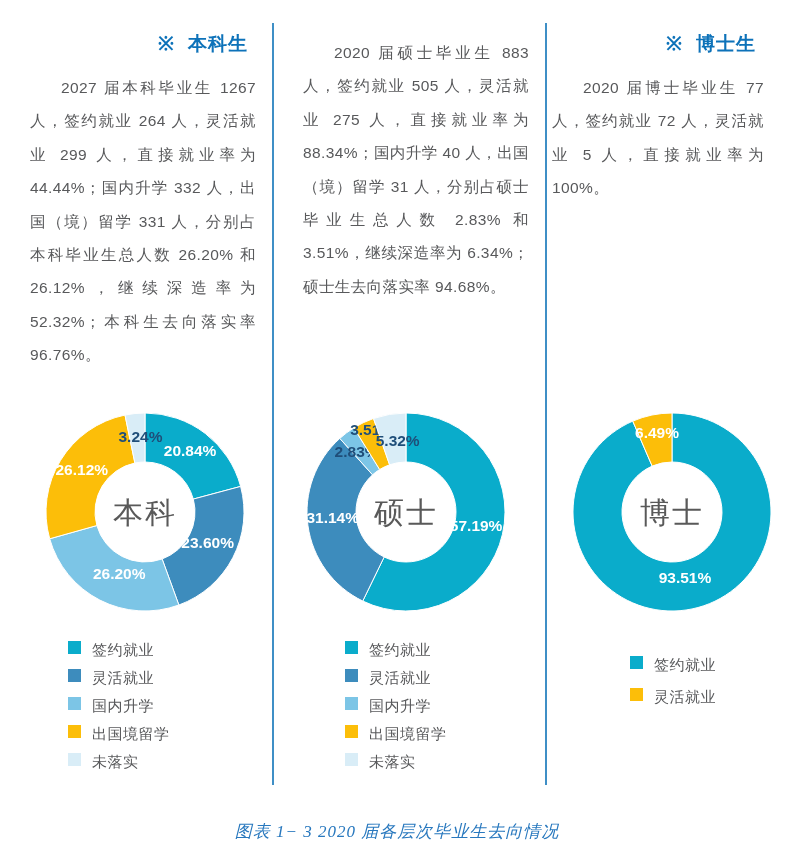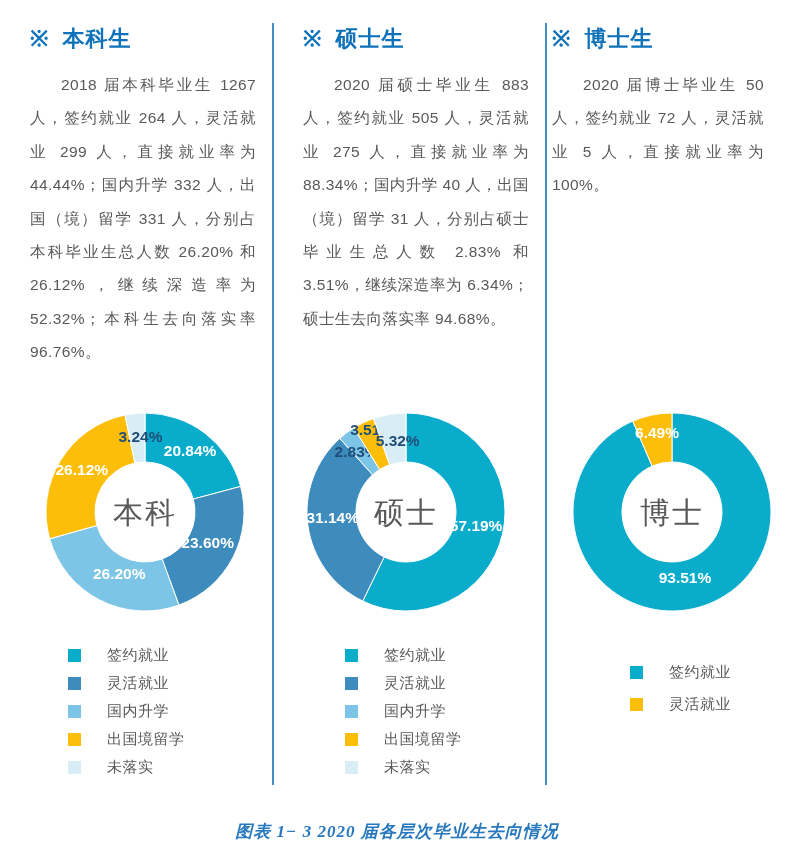--- a/index.html
+++ b/index.html
@@ -5,58 +5,57 @@
   html,body{margin:0;padding:0;background:#ffffff;}
   body{
     width:794px;height:852px;position:relative;overflow:hidden;
     font-family:"Liberation Sans",sans-serif;
   }
   .divider{position:absolute;top:23px;width:2px;height:762px;background:#3f8fc6;}
   .col{position:absolute;top:22px;}
   .col1{left:30px;width:226px;}
   .col2{left:303px;width:226px;}
   .col3{left:552px;width:212px;}
-  .hdr{margin:0;font-size:22px;font-weight:bold;color:#0d72b9;letter-spacing:1px;}
+  .hdr{margin:8px;font-size:19px;font-weight:bold;color:#0d72b9;letter-spacing:1px;text-align:right;}
   .hdr .marker{margin-right:13px;font-weight:bold;}
   .body-par{
     margin:14px 0 0 0;font-size:15.5px;line-height:33.4px;color:#58595b;
     text-align:justify;text-justify:inter-ideograph;text-indent:2em;letter-spacing:0.4px;
   }
   .chart{position:absolute;top:412px;width:200px;height:200px;}
   .legend{position:absolute;}
-  .legend-item{display:flex;align-items:center;height:28px;gap:15px;}
+  .legend-item{display:flex;height:28px;}
   .legend-wide .legend-item{height:32px;}
   .swatch{width:13px;height:13px;display:inline-block;margin-right:11px;flex:0 0 13px;}
   .legend-label{font-size:15px;color:#58595b;letter-spacing:0.5px;}
   .caption{
     position:absolute;left:0;right:0;top:820px;text-align:center;
     font-family:"Liberation Serif",serif;font-style:italic;
-    font-size:17px;color:#2878be;letter-spacing:1px;font-weight:bold;
+    font-size:17px;color:#2878be;letter-spacing:1px;
   }
   svg text{font-family:"Liberation Sans",sans-serif;}
 </style>
 </head>
 <body>
 
 <div class="divider" style="left:272px"></div>
 <div class="divider" style="left:545px"></div>
 
 <section class="col col1">
   <h2 class="hdr"><span class="marker">※</span><span>本科生</span></h2>
-  <p class="body-par">2018 届本科毕业生 1267 人，签约就业 264 人，灵活就业 299 人，直接就业率为 44.44%；国内升学 332 人，出国（境）留学 331 人，分别占本科毕业生总人数 26.20% 和 26.12%，继续深造率为 52.32%；本科生去向落实率 96.76%。</p>
+  <p class="body-par">2027 届本科毕业生 1267 人，签约就业 264 人，灵活就业 299 人，直接就业率为 44.44%；国内升学 332 人，出国（境）留学 331 人，分别占本科毕业生总人数 26.20% 和 26.12%，继续深造率为 52.32%；本科生去向落实率 96.76%。</p>
 </section>
 
 <section class="col col2">
-  <h2 class="hdr"><span class="marker">※</span><span>硕士生</span></h2>
   <p class="body-par">2020 届硕士毕业生 883 人，签约就业 505 人，灵活就业 275 人，直接就业率为 88.34%；国内升学 40 人，出国（境）留学 31 人，分别占硕士毕业生总人数 2.83% 和 3.51%，继续深造率为 6.34%；硕士生去向落实率 94.68%。</p>
 </section>
 
 <section class="col col3">
   <h2 class="hdr"><span class="marker">※</span><span>博士生</span></h2>
-  <p class="body-par">2020 届博士毕业生 50 人，签约就业 72 人，灵活就业 5 人，直接就业率为 100%。</p>
+  <p class="body-par">2020 届博士毕业生 77 人，签约就业 72 人，灵活就业 5 人，直接就业率为 100%。</p>
 </section>
 
 <div class="chart" style="left:45px"><svg width="200" height="200" viewBox="0 0 200 200">
       <path d="M 100 1 A 99 99 0 0 1 195.6373813859362 74.41697278192078 L 148.30170777067485 87.07927918278827 A 50 50 0 0 0 100 50 Z" fill="#0aaccb" stroke="#ffffff" stroke-width="1"></path>
       <text x="145.06064056412743" y="44.30128900946363" text-anchor="middle" fill="#ffffff" font-size="15.5" font-weight="bold">20.84%</text>
       <path d="M 195.6373813859362 74.41697278192078 A 99 99 0 0 1 133.88597162528754 193.0201103364762 L 117.11412708347856 146.97985370529102 A 50 50 0 0 0 148.30170777067485 87.07927918278827 Z" fill="#3d8cbd" stroke="#ffffff" stroke-width="1"></path>
       <text x="162.63641602128178" y="136.17397974894382" text-anchor="middle" fill="#ffffff" font-size="15.5" font-weight="bold">23.60%</text>
       <path d="M 133.88597162528754 193.0201103364762 A 99 99 0 0 1 4.691647080015343 126.78279043863154 L 51.86446822222997 113.5266618376927 A 50 50 0 0 0 117.11412708347856 146.97985370529102 Z" fill="#7cc5e6" stroke="#ffffff" stroke-width="1"></path>
       <text x="74.23909786740381" y="166.849840449262" text-anchor="middle" fill="#ffffff" font-size="15.5" font-weight="bold">26.20%</text>
       <path d="M 4.691647080015343 126.78279043863154 A 99 99 0 0 1 79.98497283845344 3.0443467985360115 L 89.89140042346133 51.032498383098996 A 50 50 0 0 0 51.86446822222997 113.5266618376927 Z" fill="#fcbe09" stroke="#ffffff" stroke-width="1"></path>

